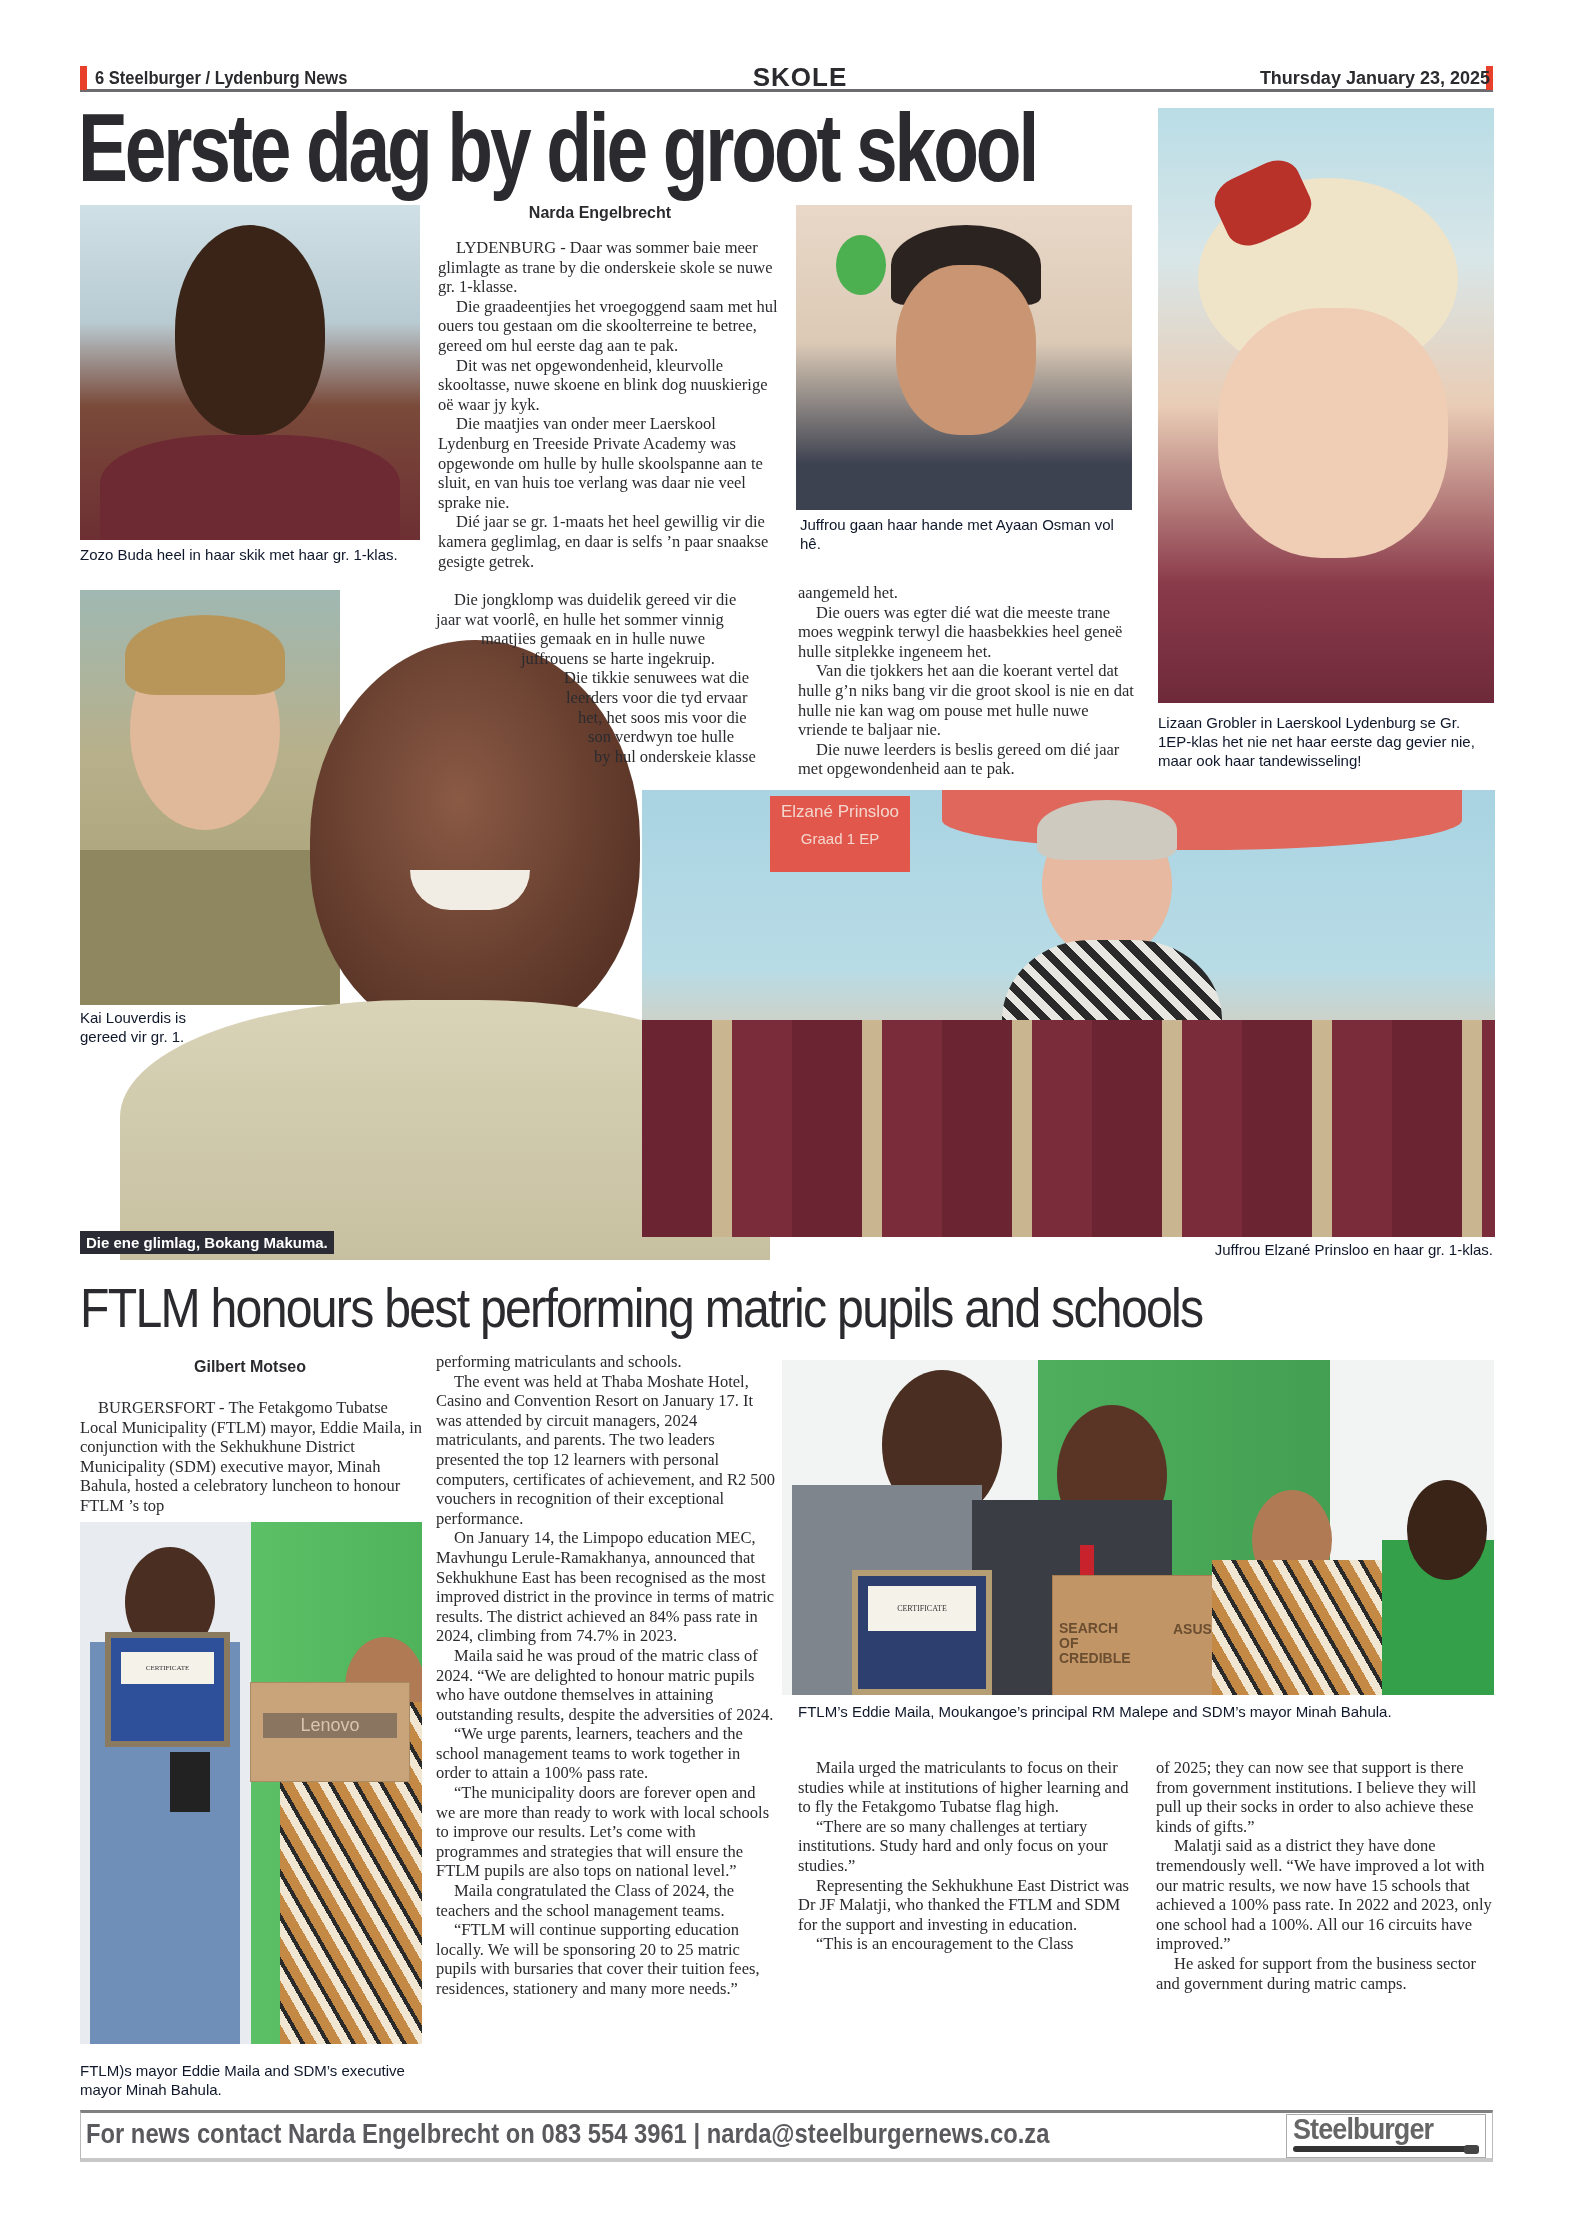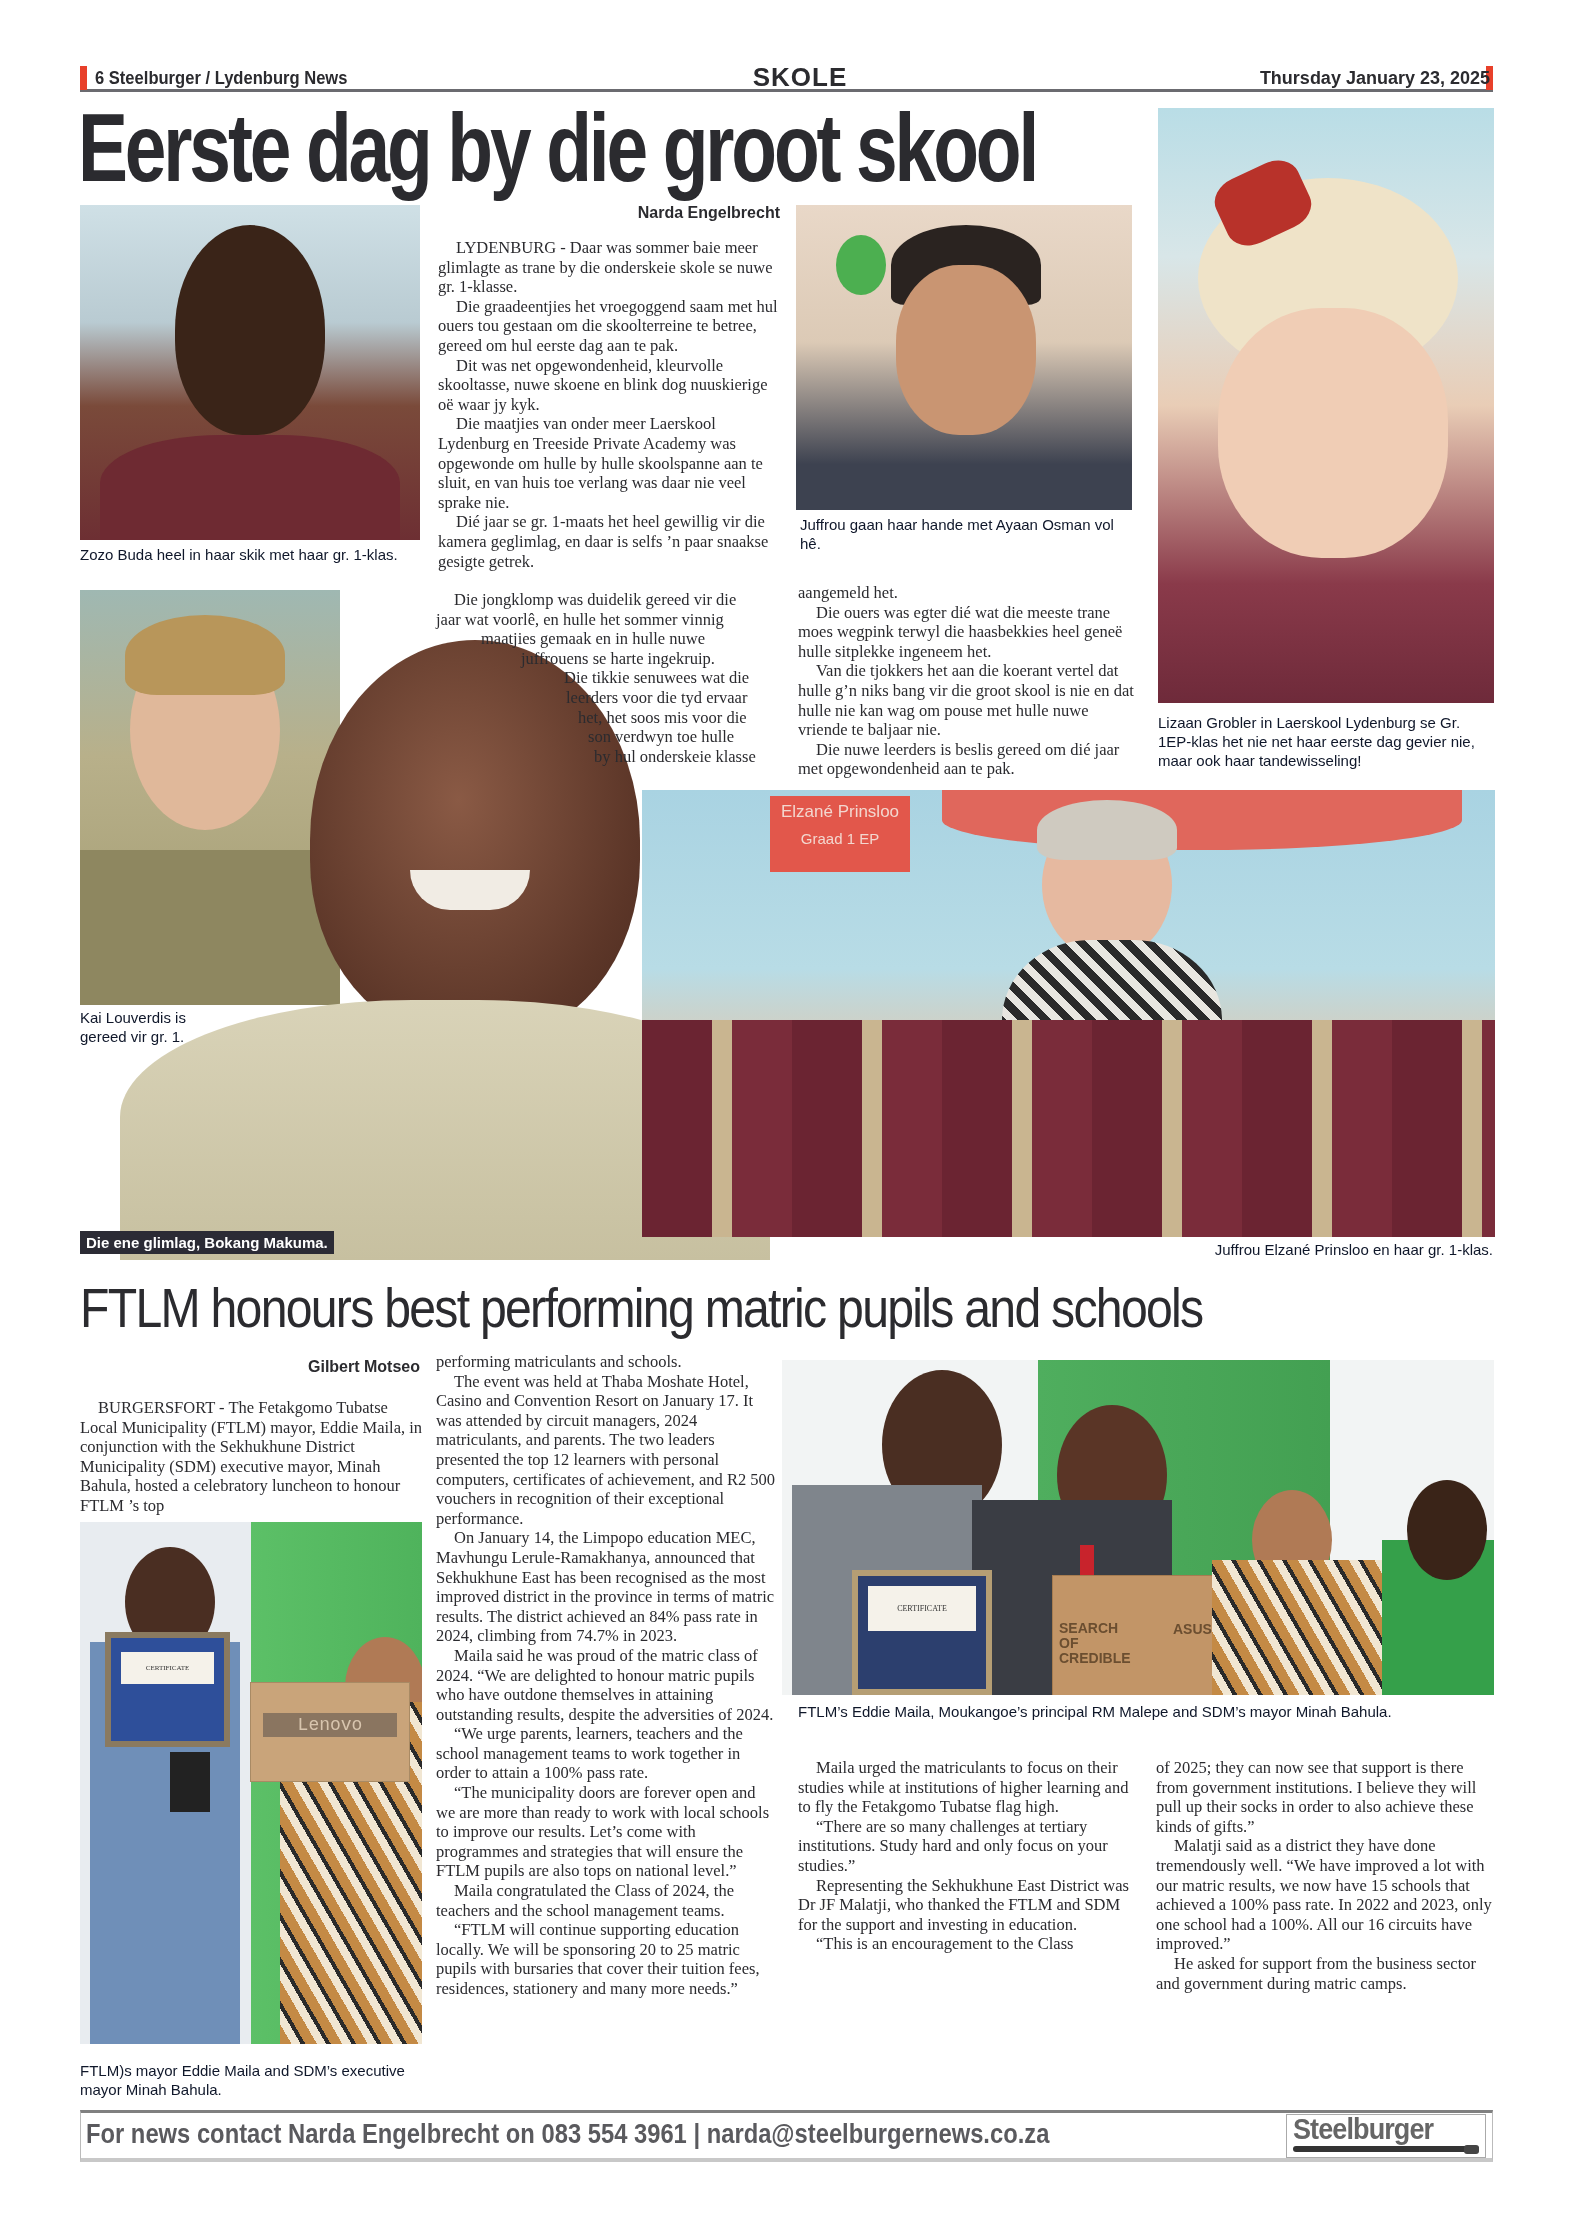--- a/index.html
+++ b/index.html
@@ -8,21 +8,21 @@
 
   
   .hdr-bar { position:absolute; left:80px; top:66px; width:1413px; height:26px; border-bottom:3px solid #6b6b70; }
   .hdr-mark { position:absolute; top:66px; width:7px; height:24px; background:#e8402a; }
   .hdr-left { position:absolute; left:95px; top:68px; font-family:"Liberation Sans", sans-serif; font-weight:bold; font-size:18px; color:#2b2b2f; transform:scaleX(0.92); transform-origin:left; }
   .hdr-center { position:absolute; left:700px; width:200px; top:62px; text-align:center; font-family:"Liberation Sans", sans-serif; font-weight:bold; font-size:26px; letter-spacing:1px; color:#2b2b2f; }
   .hdr-right { position:absolute; right:82px; top:68px; font-family:"Liberation Sans", sans-serif; font-weight:bold; font-size:18px; color:#2b2b2f; }
 
   .headline1 { position:absolute; left:78px; top:98px; font-family:"Liberation Sans", sans-serif; font-weight:bold; font-size:96px; line-height:100px; color:#2b2b2f; letter-spacing:-4px; transform:scaleX(0.78); transform-origin:left top; white-space:nowrap; }
 
-  .byline { position:absolute; font-family:"Liberation Sans", sans-serif; font-weight:bold; font-size:16px; color:#2b2b2f; text-align:right; }
+  .byline { position:absolute; font-family:"Liberation Sans", sans-serif; font-weight:bold; font-size:16px; color:#2b2b2f; text-align:center; }
   .body-text { position:absolute; font-family:"Liberation Serif", serif; font-size:16.5px; line-height:19.6px; color:#2b2b2f; }
   .body-text p { text-indent:18px; }
   .body-text p.noindent { text-indent:0; }
   .caption { position:absolute; font-family:"Liberation Sans", sans-serif; font-size:15px; line-height:19px; color:#0f172a; }
   .caption-dark { position:absolute; background:#2b2b35; color:#ffffff; font-family:"Liberation Sans", sans-serif; font-weight:bold; font-size:15px; padding:3px 6px; }
 
   .photo { position:absolute; overflow:hidden;padding-left:41px; }
   .photo .ph { position:absolute; }
 
   .headline2 { position:absolute; left:80px; top:1278px; font-family:"Liberation Sans", sans-serif; font-size:56px; line-height:60px; color:#2b2b2f; letter-spacing:-2px; transform:scaleX(0.86); transform-origin:left top; white-space:nowrap; }
@@ -131,21 +131,21 @@
 <div class="photo" style="left:80px; top:1522px; width:342px; height:522px; background:linear-gradient(90deg,#e8ecf0 0%,#e8ecf0 50%,#5cc067 50%,#4fb35c 100%);">
   <div class="ph" style="left:45px; top:25px; width:90px; height:110px; border-radius:50%; background:#4a2e22;"></div>
   <div class="ph" style="left:10px; top:120px; width:150px; height:402px; background:#6f8fb8;"></div>
   <div class="ph" style="left:25px; top:110px; width:125px; height:115px; border:6px solid #8a7a60; background:#2e4f9a;">
     <div style="margin:14px 10px; background:#f5f2ea; font-family:'Liberation Serif',serif; font-size:7px; text-align:center; padding:12px 2px; color:#333;">CERTIFICATE</div>
   </div>
   <div class="ph" style="left:90px; top:230px; width:40px; height:60px; background:#222;"></div>
   <div class="ph" style="left:265px; top:115px; width:80px; height:100px; border-radius:50%; background:#b07a55;"></div>
   <div class="ph" style="left:200px; top:180px; width:142px; height:342px; background:repeating-linear-gradient(60deg,#c48a45 0 10px,#f1e6d2 10px 18px,#2a2a2a 18px 22px);"></div>
   <div class="ph" style="left:170px; top:160px; width:160px; height:100px; background:#c9a47a; border:1px solid #a88a64;">
-    <div style="margin:30px 12px 0; background:#8a7560; color:#d8c5ae; font-family:Liberation Mono, monospace; font-size:18px; text-align:center; padding:2px 0;">Lenovo</div>
+    <div style="margin:30px 12px 0; background:#8a7560; color:#d8c5ae; font-family:Liberation Sans, sans-serif; font-size:18px; text-align:center; padding:2px 0;">Lenovo</div>
   </div>
 </div>
 <div class="caption" style="left:80px; top:2050px; width:340px;margin-top:11px;">FTLM)s mayor Eddie Maila and SDM’s executive mayor Minah Bahula.</div>
 
 <div class="body-text" style="left:436px; top:1352px; width:340px;">
   <p class="noindent">performing matriculants and schools.</p>
   <p>The event was held at Thaba Moshate Hotel, Casino and Convention Resort on January 17. It was attended by circuit managers, 2024 matriculants, and parents. The two leaders presented the top 12 learners with personal computers, certificates of achievement, and R2 500 vouchers in recognition of their exceptional performance.</p>
   <p>On January 14, the Limpopo education MEC, Mavhungu Lerule-Ramakhanya, announced that Sekhukhune East has been recognised as the most improved district in the province in terms of matric results. The district achieved an 84% pass rate in 2024, climbing from 74.7% in 2023.</p>
   <p>Maila said he was proud of the matric class of 2024. “We are delighted to honour matric pupils who have outdone themselves in attaining outstanding results, despite the adversities of 2024.</p>
   <p>“We urge parents, learners, teachers and the school management teams to work together in order to attain a 100% pass rate.</p>

